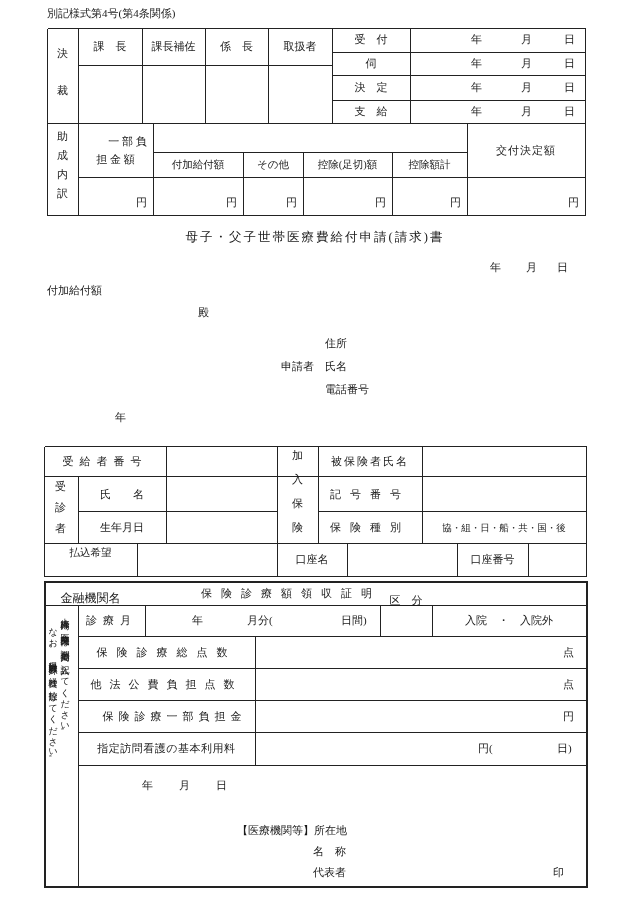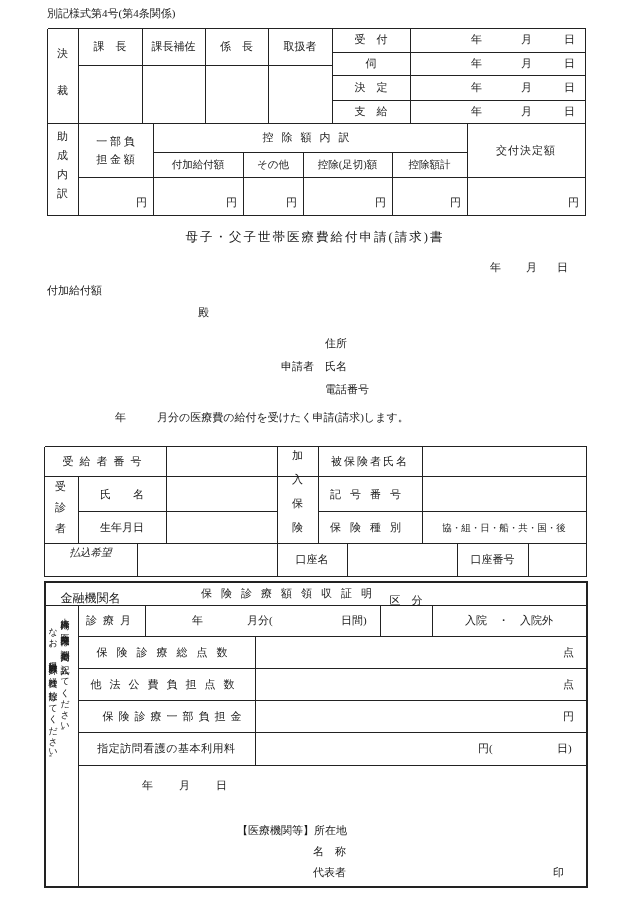--- a/index.html
+++ b/index.html
@@ -101,23 +101,22 @@
   <span class="t" style="left:521px;top:81px;">月</span>
   <span class="t" style="left:564px;top:81px;">日</span>
   <span class="t" style="left:471px;top:105px;">年</span>
   <span class="t" style="left:521px;top:105px;">月</span>
   <span class="t" style="left:564px;top:105px;">日</span>
 
   <span class="vchar" style="left:57px;top:130px;">助</span>
   <span class="vchar" style="left:57px;top:149px;">成</span>
   <span class="vchar" style="left:57px;top:168px;">内</span>
   <span class="vchar" style="left:57px;top:187px;">訳</span>
-  <div class="t c" style="left:78px;top:135px;width:75px;">一 部 負</div>
+  <div class="t c" style="left:78px;top:135px;width:75px;padding-left:12px;">一 部 負</div>
   <div class="t c" style="left:78px;top:153px;width:75px;">担 金 額</div>
-  <div class="t c" style="left:153px;top:131px;width:314px;letter-spacing:8px;">控除額内訳</div>
   <div class="t c" style="left:153px;top:158px;width:90px;font-size:10.5px;">付加給付額</div>
   <div class="t c" style="left:243px;top:158px;width:60px;font-size:10.5px;">その他</div>
   <div class="t c" style="left:303px;top:158px;width:89px;font-size:10.5px;">控除(足切)額</div>
   <div class="t c" style="left:392px;top:158px;width:75px;font-size:10.5px;">控除額計</div>
   <div class="t c" style="left:467px;top:144px;width:118px;letter-spacing:1px;">交付決定額</div>
   <div class="t r" style="left:78px;top:196px;width:69px;">円</div>
   <div class="t r" style="left:153px;top:196px;width:84px;">円</div>
   <div class="t r" style="left:243px;top:196px;width:54px;">円</div>
   <div class="t r" style="left:303px;top:196px;width:83px;">円</div>
   <div class="t r" style="left:392px;top:196px;width:69px;">円</div>
@@ -127,37 +126,36 @@
   <span class="t" style="left:490px;top:261px;">年</span>
   <span class="t" style="left:526px;top:261px;">月</span>
   <span class="t" style="left:557px;top:261px;">日</span>
   <span class="t" style="left:47px;top:284px;">付加給付額</span>
   <span class="t" style="left:198px;top:306px;">殿</span>
   <span class="t" style="left:325px;top:337px;">住所</span>
   <span class="t" style="left:281px;top:360px;">申請者</span>
   <span class="t" style="left:325px;top:360px;">氏名</span>
   <span class="t" style="left:325px;top:383px;">電話番号</span>
   <span class="t" style="left:115px;top:411px;">年</span>
-  <span class="t" style="left:157px;top:411px;">月分の医療費の給付を受けたく申請(請求)します。</span>
 
   <div class="t c" style="left:44px;top:455px;width:122px;letter-spacing:6px;">受給者番号</div>
   <span class="vchar" style="left:292px;top:449px;">加</span>
   <span class="vchar" style="left:292px;top:473px;">入</span>
   <span class="vchar" style="left:292px;top:497px;">保</span>
   <span class="vchar" style="left:292px;top:521px;">険</span>
   <div class="t c" style="left:318px;top:455px;width:104px;letter-spacing:2px;">被保険者氏名</div>
   <span class="vchar" style="left:55px;top:480px;">受</span>
   <span class="vchar" style="left:55px;top:501px;">診</span>
   <span class="vchar" style="left:55px;top:522px;">者</span>
   <div class="t c" style="left:78px;top:488px;width:88px;">氏　　名</div>
   <div class="t c" style="left:78px;top:521px;width:88px;">生年月日</div>
   <div class="t c" style="left:318px;top:488px;width:104px;letter-spacing:9px;">記号番号</div>
   <div class="t c" style="left:318px;top:521px;width:104px;letter-spacing:9px;">保険種別</div>
   <div class="t c" style="left:422px;top:522px;width:164px;font-size:9.5px;">協・組・日・船・共・国・後</div>
-  <div class="t c" style="left:44px;top:546px;width:93px;font-size:10.5px;font-style:italic;">払込希望</div>
+  <div class="t c" style="left:44px;top:546px;width:93px;font-size:10.5px;">払込希望</div>
   <div class="t c" style="left:44px;top:592px;width:93px;font-size:12px;">金融機関名</div>
   <div class="t c" style="left:277px;top:553px;width:70px;">口座名</div>
   <div class="t c" style="left:457px;top:553px;width:71px;">口座番号</div>
 
   <div class="t c" style="left:44px;top:587px;width:494px;letter-spacing:9px;">保険診療額領収証明</div>
   <div class="vtext" style="left:59px;top:611px;height:272px;">太線枠内は医療機関又は調剤薬局で記入してください。</div>
   <div class="vtext" style="left:47px;top:621px;height:262px;">なお、保険対象以外の経費は控除してください。</div>
   <div class="t c" style="left:78px;top:614px;width:67px;letter-spacing:6px;">診療月</div>
   <span class="t" style="left:192px;top:614px;">年</span>
   <span class="t" style="left:247px;top:614px;">月分(</span>

